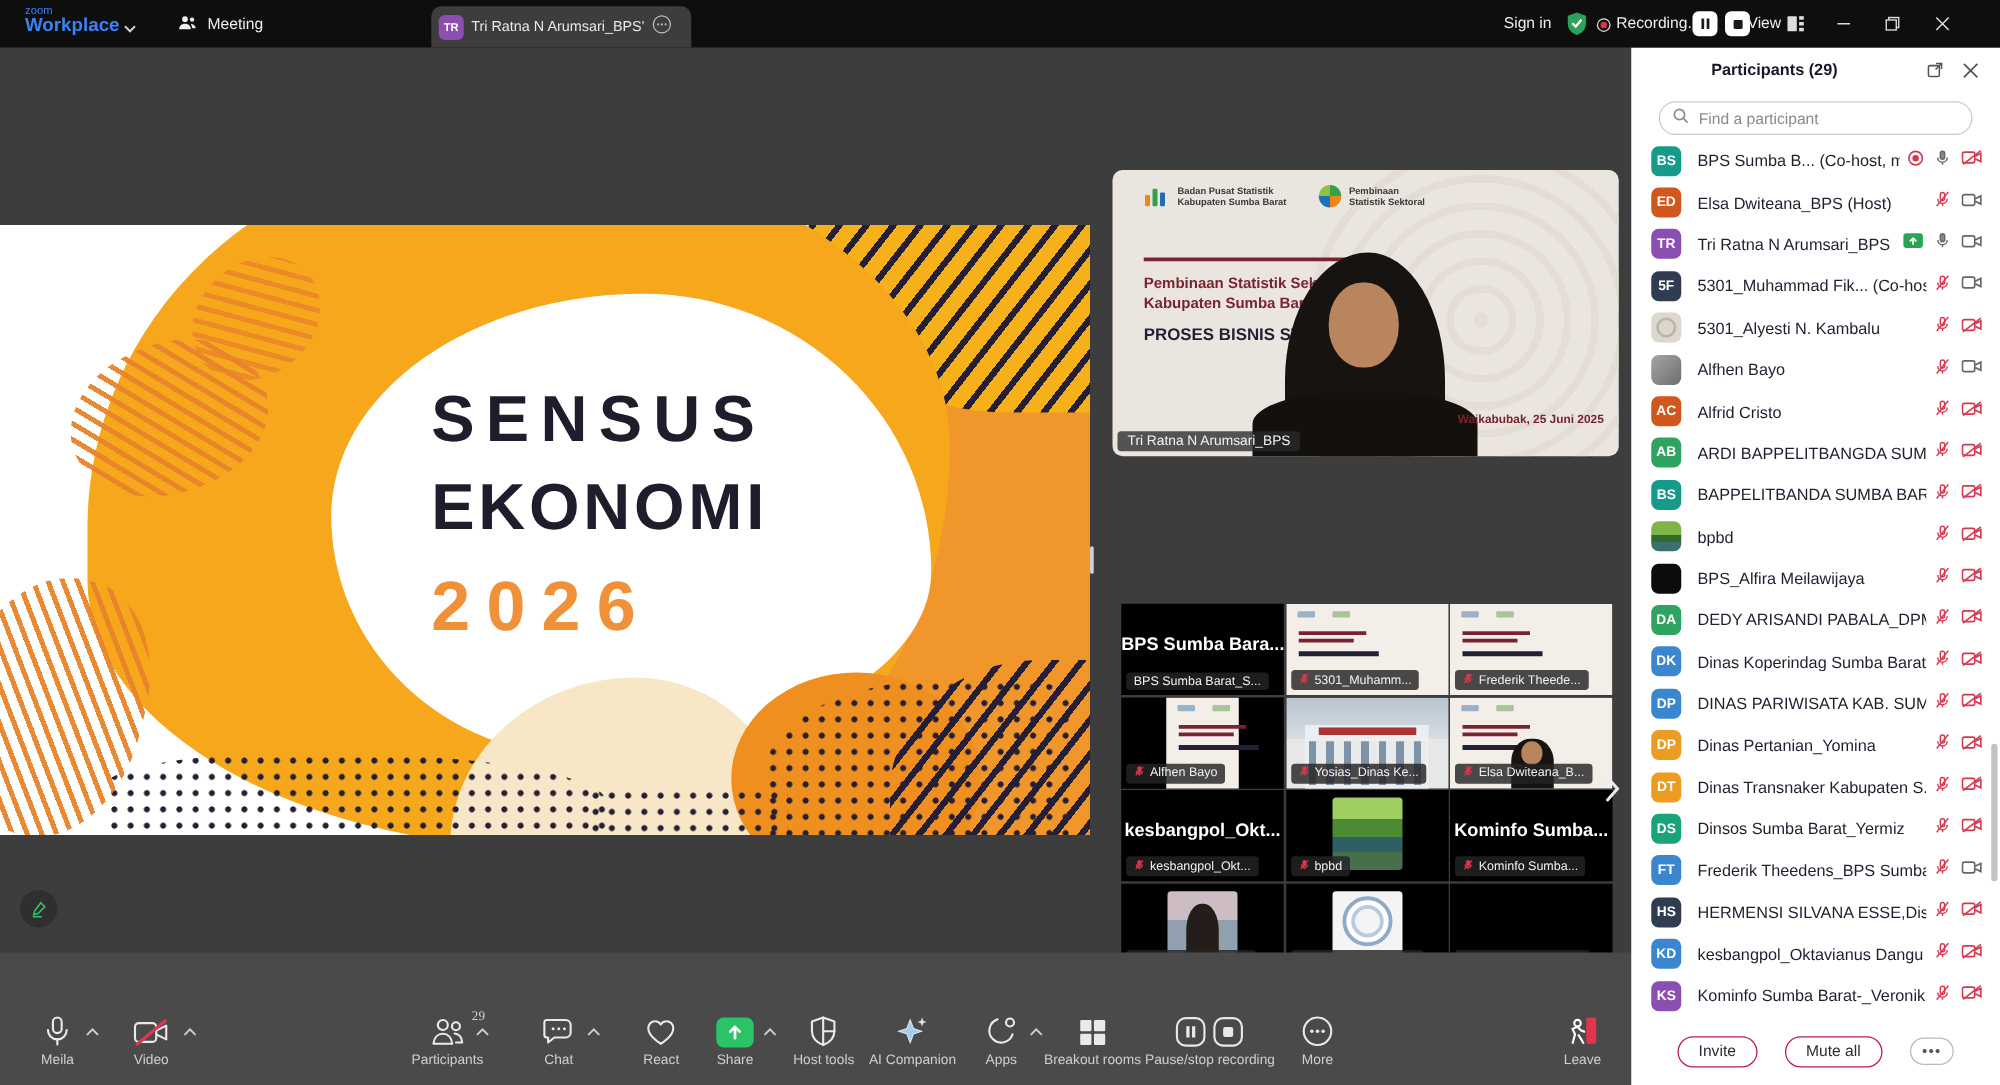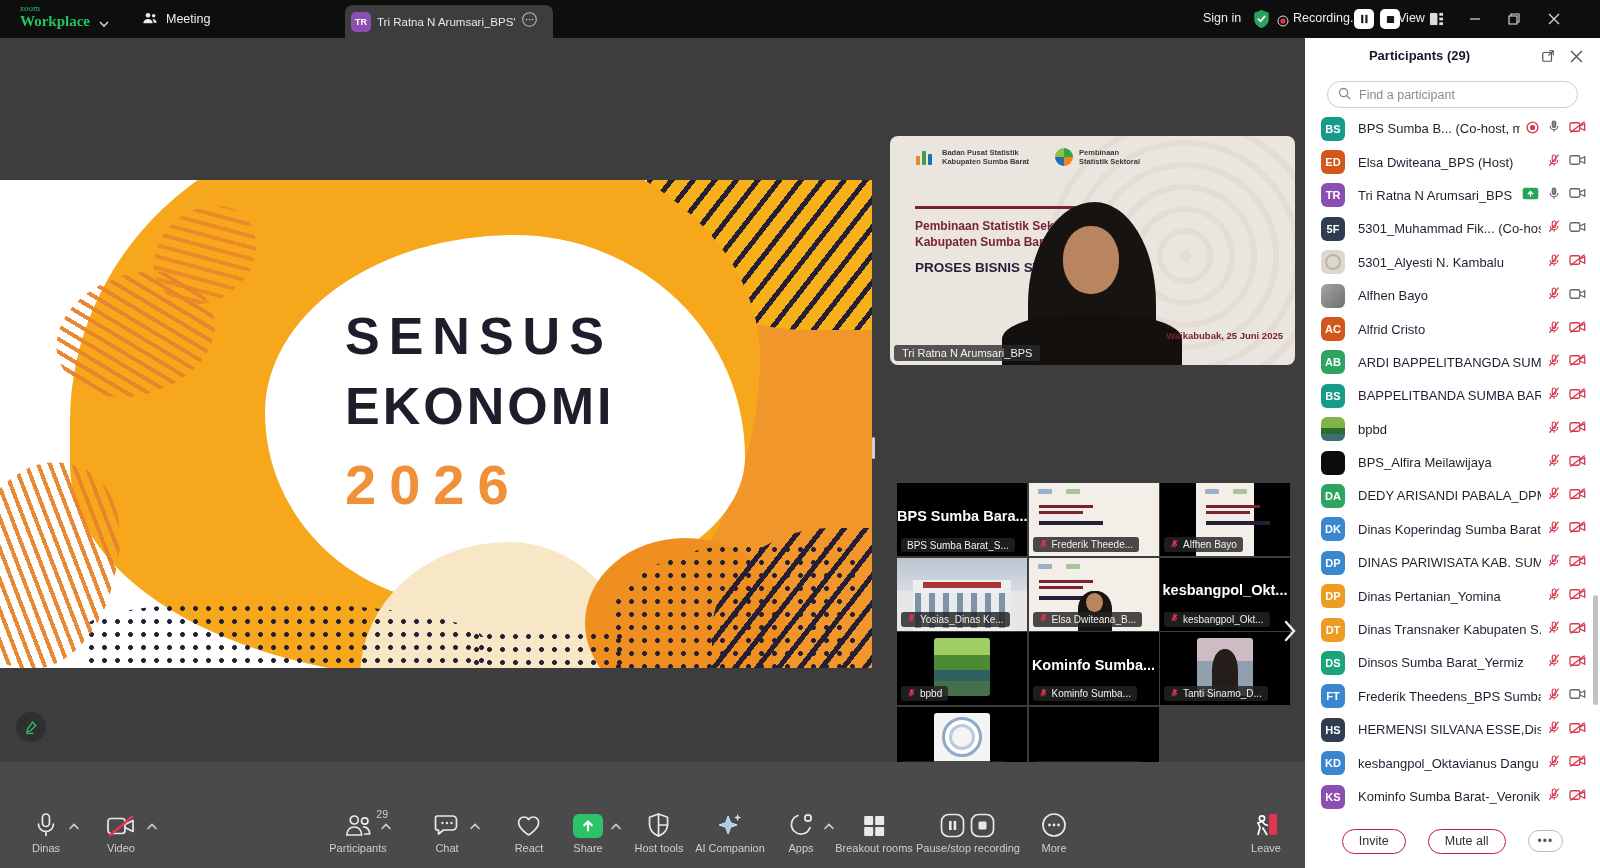--- a/index.html
+++ b/index.html
@@ -1,20 +1,20 @@
 <!DOCTYPE html>
 <html><head>
 <meta charset="utf-8">
 <style>
   html,body{margin:0;padding:0;width:1600px;height:868px;overflow:hidden;
     font-family:"Liberation Sans",sans-serif;background:#3d3d3d;}
   .abs{position:absolute;}
   
   #titlebar{position:absolute;left:0;top:0;width:1600px;height:38px;background:#0e0e0e;z-index:40;}
-  .brand{position:absolute;left:20px;top:4px;color:#22c55e;cursor:default;font-family:Liberation Serif, serif;}
+  .brand{position:absolute;left:20px;top:4px;color:#3b82f6;cursor:default;}
   .brand .z{font-size:9px;line-height:9px;}
   .brand .w{font-size:15px;font-weight:bold;line-height:16px;}
   .tb-chev{position:absolute;left:98px;top:14px;}
   .meet-tab{position:absolute;left:132px;top:0;height:38px;display:flex;align-items:center;gap:8px;color:#eee;font-size:12.5px;padding:0 10px;}
   .share-tab{position:absolute;left:345px;top:5px;width:196px;height:33px;background:#3d3d3d;border-radius:8px 8px 0 0;display:flex;align-items:center;padding:0 6px;}
   .share-tab .avatar{width:20px;height:20px;border-radius:5px;background:#8a4fb0;color:#fff;font-size:9px;font-weight:bold;display:flex;align-items:center;justify-content:center;flex:none;}
   .share-tab .txt{color:#e8e8e8;font-size:11.5px;margin:0 6px;white-space:nowrap;overflow:hidden;width:138px;}
   .signin{color:#eee;font-size:12.5px;position:absolute;left:1203px;top:11px;}
   .rec-label{color:#eee;font-size:12.5px;}
   .winbtn{color:#ddd;width:40px;height:38px;display:flex;align-items:center;justify-content:center;}
@@ -98,21 +98,21 @@
   .gal-next{position:absolute;left:1278px;top:578px;width:24px;height:30px;display:flex;align-items:center;justify-content:center;cursor:pointer;}
   .pencil-btn{position:absolute;left:16px;top:674px;width:30px;height:30px;border-radius:50%;background:#2f2f2f;
     display:flex;align-items:center;justify-content:center;cursor:pointer;}
   .handle{position:absolute;left:872px;top:399px;width:3px;height:22px;background:#cfcfcf;border-radius:2px;cursor:ew-resize;}
   
   #toolbar{position:absolute;left:0;top:762px;width:1305px;height:106px;background:#4a4a4a;}
   .tool{position:absolute;bottom:14px;transform:translateX(-50%);display:flex;flex-direction:column;align-items:center;gap:4px;cursor:pointer;}
   .tool .lbl{color:#cfcfcf;font-size:11px;white-space:nowrap;}
   .tool .ic{height:26px;display:flex;align-items:flex-end;justify-content:center;position:relative;}
   .caret{position:absolute;bottom:34px;transform:translateX(-50%);cursor:pointer;}
-  .badge29{position:absolute;top:-4px;right:-16px;color:#cfcfcf;font-size:10.5px;}
+  .badge29{position:absolute;top:-4px;right:-16px;color:#cfcfcf;font-size:10.5px;font-family:Liberation Serif, serif;}
   .share-btn{width:30px;height:24px;border-radius:6px;background:#2bc268;display:flex;align-items:center;justify-content:center;}
   .rec-pair{display:flex;gap:5px;}
   
   #panel{position:absolute;left:1305px;top:38px;width:295px;height:830px;background:#fff;z-index:30;}
   .panel-head{position:absolute;left:0;top:0;right:0;height:34px;display:flex;align-items:center;}
   .panel-title{position:absolute;left:0;right:66px;text-align:center;font-size:13px;font-weight:bold;color:#16162a;}
   .ph-btn{position:absolute;top:8px;width:20px;height:20px;display:flex;align-items:center;justify-content:center;cursor:pointer;}
   .search-wrap{position:absolute;left:22px;right:22px;top:43px;height:25px;border:1px solid #ccccd2;border-radius:14px;
     display:flex;align-items:center;padding:0 10px;gap:6px;background:#fff;}
   .search-wrap input{border:none;outline:none;flex:1;font-size:12.5px;color:#333;font-family:"Liberation Sans",sans-serif;background:transparent;}
@@ -297,20 +297,42 @@
         </div>
         <span class="tag">
           <span><svg width="9" height="10" viewBox="0 0 24 24">
               <g fill="none" stroke="#e0344f" stroke-width="2.6">
                 <rect x="9" y="2.5" width="6" height="11" rx="3" fill="#e0344f"></rect>
                 <path d="M5.5 11a6.5 6.5 0 0 0 13 0"></path>
                 <line x1="12" y1="17.5" x2="12" y2="21"></line>
                 <line x1="4" y1="21" x2="20" y2="2"></line>
               </g>
             </svg></span>
+          <span>5301_Muhamm...</span>
+        </span>
+      </div>
+      <div class="tile">
+        <div class="mini-slide-bg">
+          <span class="ms-logos">
+            <b style="background:#9ab2c9"></b>
+            <b style="background:#a9c49a"></b>
+          </span>
+          <i class="ms-t1"></i>
+          <i class="ms-t2"></i>
+          <i class="ms-t3"></i>
+        </div>
+        <span class="tag">
+          <span><svg width="9" height="10" viewBox="0 0 24 24">
+              <g fill="none" stroke="#e0344f" stroke-width="2.6">
+                <rect x="9" y="2.5" width="6" height="11" rx="3" fill="#e0344f"></rect>
+                <path d="M5.5 11a6.5 6.5 0 0 0 13 0"></path>
+                <line x1="12" y1="17.5" x2="12" y2="21"></line>
+                <line x1="4" y1="21" x2="20" y2="2"></line>
+              </g>
+            </svg></span>
           <span>Frederik Theede...</span>
         </span>
       </div>
       <div class="tile">
         <div class="narrow-wrap">
           <div class="mini-slide-bg">
             <span class="ms-logos">
               <b style="background:#9ab2c9"></b>
               <b style="background:#a9c49a"></b>
             </span>
@@ -475,21 +497,21 @@
     <div class="tool" style="left: 46px;">
       <span class="ic">
         <svg width="24" height="26" viewBox="0 0 24 26">
           <g fill="none" stroke="#e9e9e9" stroke-width="1.7" stroke-linecap="round" stroke-linejoin="round">
             <rect x="8.5" y="2" width="7" height="12.5" rx="3.5"></rect>
             <path d="M4.5 12a7.5 7.5 0 0 0 15 0"></path>
             <line x1="12" y1="19.5" x2="12" y2="23.5"></line>
           </g>
         </svg>
       </span>
-      <span class="lbl">Dinas</span>
+      <span class="lbl">Meila</span>
     </div>
     <span class="caret" style="left: 74px;"><svg width="11" height="7" viewBox="0 0 11 7">
         <polyline points="1.5,5.5 5.5,1.5 9.5,5.5" fill="none" stroke="#cfcfcf" stroke-width="1.6" stroke-linecap="round"></polyline>
       </svg></span>
     <div class="tool" style="left: 121px;">
       <span class="ic">
         <svg width="30" height="24" viewBox="0 0 30 24">
           <g fill="none" stroke="#e9e9e9" stroke-width="1.7" stroke-linecap="round" stroke-linejoin="round">
             <rect x="2" y="4.5" width="17" height="15" rx="3"></rect>
             <path d="M19 10.5l8-4v11l-8-4"></path>

